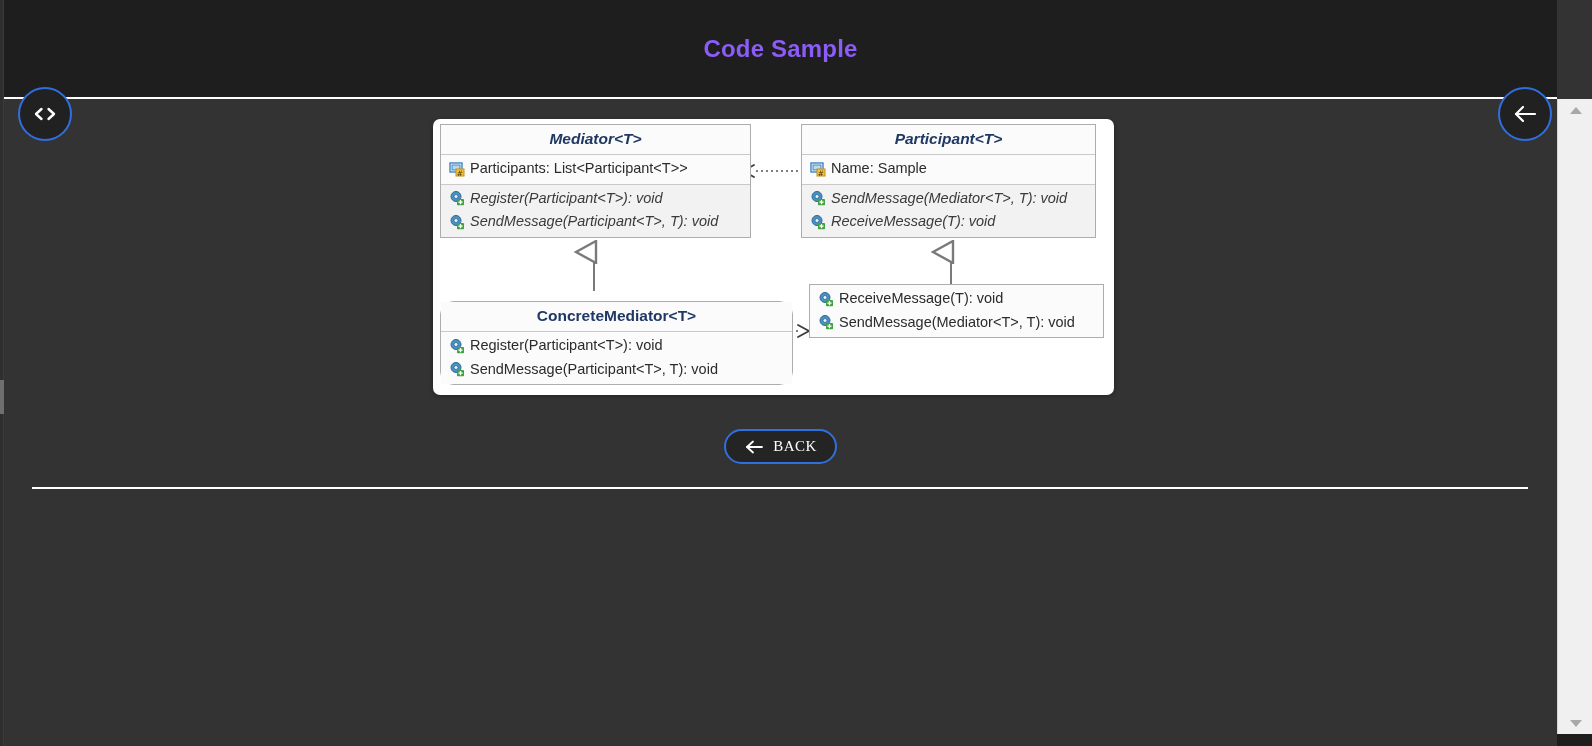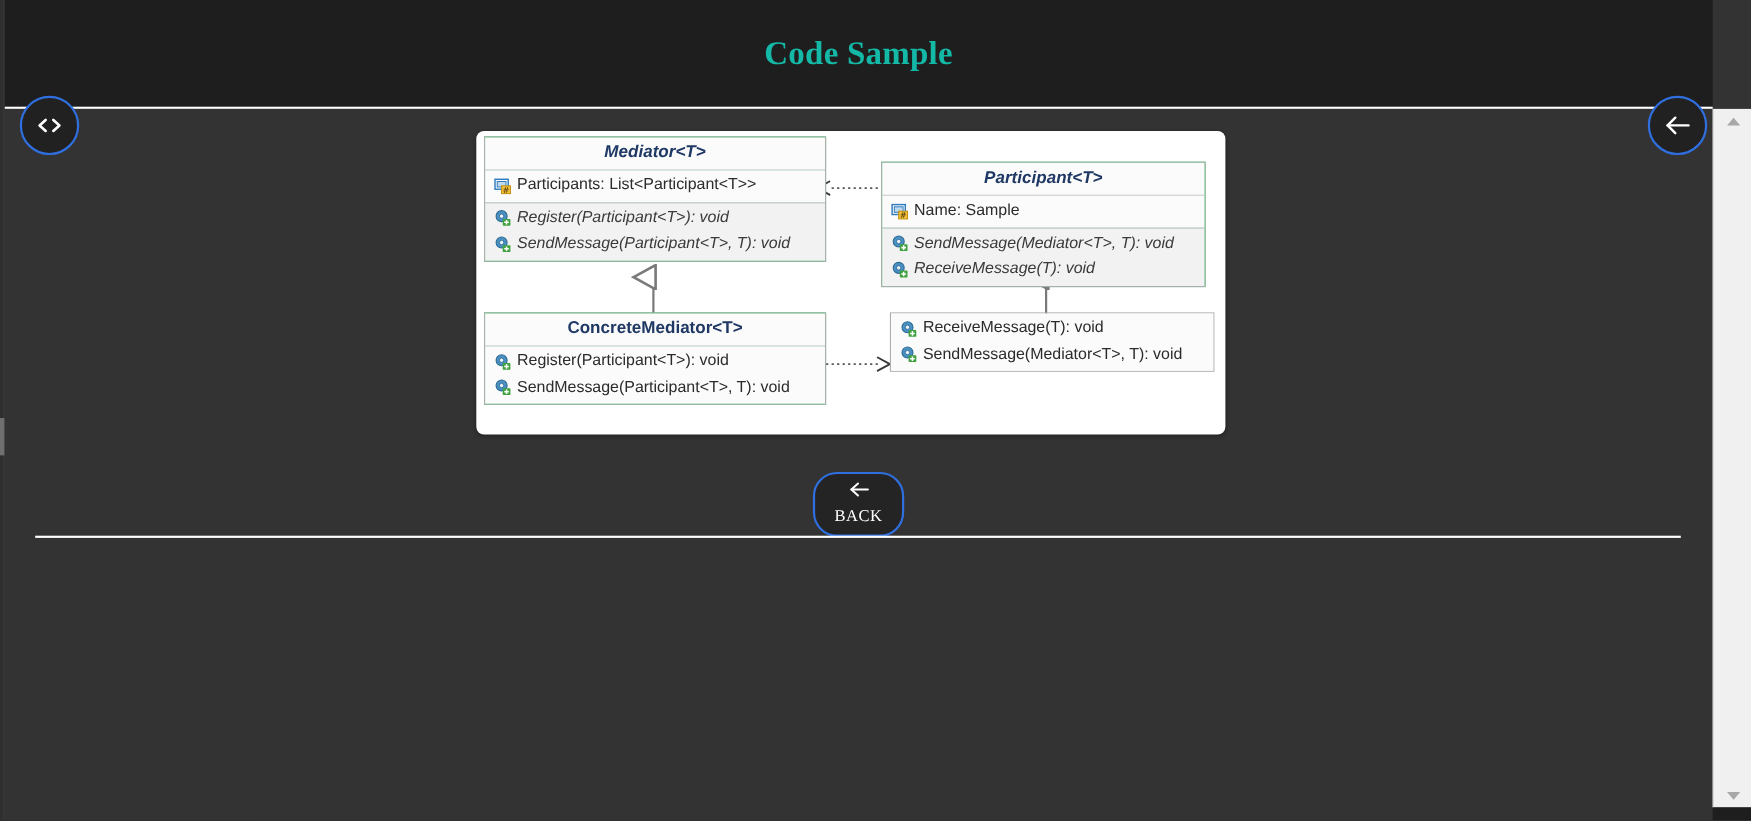--- a/index.html
+++ b/index.html
@@ -41,25 +41,25 @@
     left: 4px; top: 0;
     width: 1553px;
     height: 99px;
     background: #1e1e1e;
     border-bottom: 2px solid #ffffff;
     display: flex;
     align-items: center;
     justify-content: center;
   }
   .header-title {
-    color: #14b8a6;
-    font-size: 30px;
+    color: #8b5cf6;
+    font-size: 24px;
     font-weight: bold;
     letter-spacing: 0.2px;
-    font-family: Liberation Serif, serif;
+    font-family: Liberation Sans, sans-serif;
   }
 
   
   .fab {
     position: absolute;
     width: 54px; height: 54px;
     border-radius: 50%;
     background: #212121;
     border: 2px solid #2f6fe0;
     color: #ffffff;
@@ -102,21 +102,21 @@
     position: absolute;
     left: 0; top: 0;
     width: 681px; height: 276px;
     pointer-events: none;
   }
 
   
   .uml-class {
     position: absolute;
     border: 1px solid #adadad;
-    background: #22c55e;
+    background: #5eead4;
     z-index: 5;
   }
   .uml-title {
     text-align: center;
     font-size: 15.5px;
     font-weight: bold;
     color: #1f3864;
     padding: 5px 6px 6px 6px;
     background: #fbfbfb;
     border-bottom: 1px solid #c9c9c9;
@@ -167,21 +167,20 @@
     background: #242424;
     color: #ffffff;
     border: 2px solid #2f6fe0;
     border-radius: 22px;
     padding: 7px 18px;
     font-size: 15px;
     letter-spacing: 0.5px;
     cursor: pointer;
     font-family: "Liberation Serif", serif;
     white-space: nowrap;
-    flex-direction: column;
   }
   .btn svg { display: block; }
 
   
   .divider {
     position: absolute;
     left: 28px;
     top: 388px;
     width: 1496px;
     height: 2px;
@@ -317,21 +316,21 @@
                 <circle cx="7" cy="6.5" r="5" fill="#4a90c2" stroke="#2d6a93" stroke-width="1"></circle>
                 <circle cx="7" cy="6.5" r="2" fill="#eaf3f9" stroke="#2d6a93" stroke-width="0.8"></circle>
                 <rect x="8" y="9" width="7" height="6.2" rx="0.8" fill="#3fa13f"></rect>
                 <path d="M11.5 10 L11.5 14.2 M9.4 12.1 L13.6 12.1" stroke="#ffffff" stroke-width="1.4"></path>
               </svg>
               <span>SendMessage(Participant&lt;T&gt;, T): void</span>
             </div>
           </div>
         </div>
 
-        <div class="uml-class" id="cls-participant" style="left:368px; top:5px; width:295px;margin-top:23px;">
+        <div class="uml-class" id="cls-participant" style="left:368px; top:5px; width:295px;">
           <div class="uml-title abstract">Participant&lt;T&gt;</div>
           <div class="uml-section">
             <div class="uml-row">
               <svg class="mem-icon" viewBox="0 0 16 16">
                 <rect x="1" y="2" width="12" height="9" fill="#ffffff" stroke="#2e7bbf" stroke-width="1.3"></rect>
                 <rect x="3" y="4" width="8" height="5" fill="#bcd9ef" stroke="#2e7bbf" stroke-width="0.9"></rect>
                 <rect x="7" y="8" width="8" height="7" fill="#f5c242" stroke="#c4920d" stroke-width="1"></rect>
                 <text x="11" y="14.6" font-size="7.5" text-anchor="middle" fill="#4a3500" font-family="DejaVu Sans, sans-serif">#</text>
               </svg>
               <span>Name: Sample</span>
@@ -352,21 +351,21 @@
                 <circle cx="7" cy="6.5" r="5" fill="#4a90c2" stroke="#2d6a93" stroke-width="1"></circle>
                 <circle cx="7" cy="6.5" r="2" fill="#eaf3f9" stroke="#2d6a93" stroke-width="0.8"></circle>
                 <rect x="8" y="9" width="7" height="6.2" rx="0.8" fill="#3fa13f"></rect>
                 <path d="M11.5 10 L11.5 14.2 M9.4 12.1 L13.6 12.1" stroke="#ffffff" stroke-width="1.4"></path>
               </svg>
               <span>ReceiveMessage(T): void</span>
             </div>
           </div>
         </div>
 
-        <div class="uml-class" id="cls-concrete-mediator" style="left:7px; top:165px; width:311px;">
+        <div class="uml-class" id="cls-concrete-mediator" style="left:7px; top:182px; width:353px;border-radius:14px;">
           <div class="uml-title">ConcreteMediator&lt;T&gt;</div>
           <div class="uml-section methods-plain">
             <div class="uml-row">
               <svg class="mem-icon" viewBox="0 0 16 16">
                 <circle cx="7" cy="6.5" r="5" fill="#4a90c2" stroke="#2d6a93" stroke-width="1"></circle>
                 <circle cx="7" cy="6.5" r="2" fill="#eaf3f9" stroke="#2d6a93" stroke-width="0.8"></circle>
                 <rect x="8" y="9" width="7" height="6.2" rx="0.8" fill="#3fa13f"></rect>
                 <path d="M11.5 10 L11.5 14.2 M9.4 12.1 L13.6 12.1" stroke="#ffffff" stroke-width="1.4"></path>
               </svg>
               <span>Register(Participant&lt;T&gt;): void</span>

